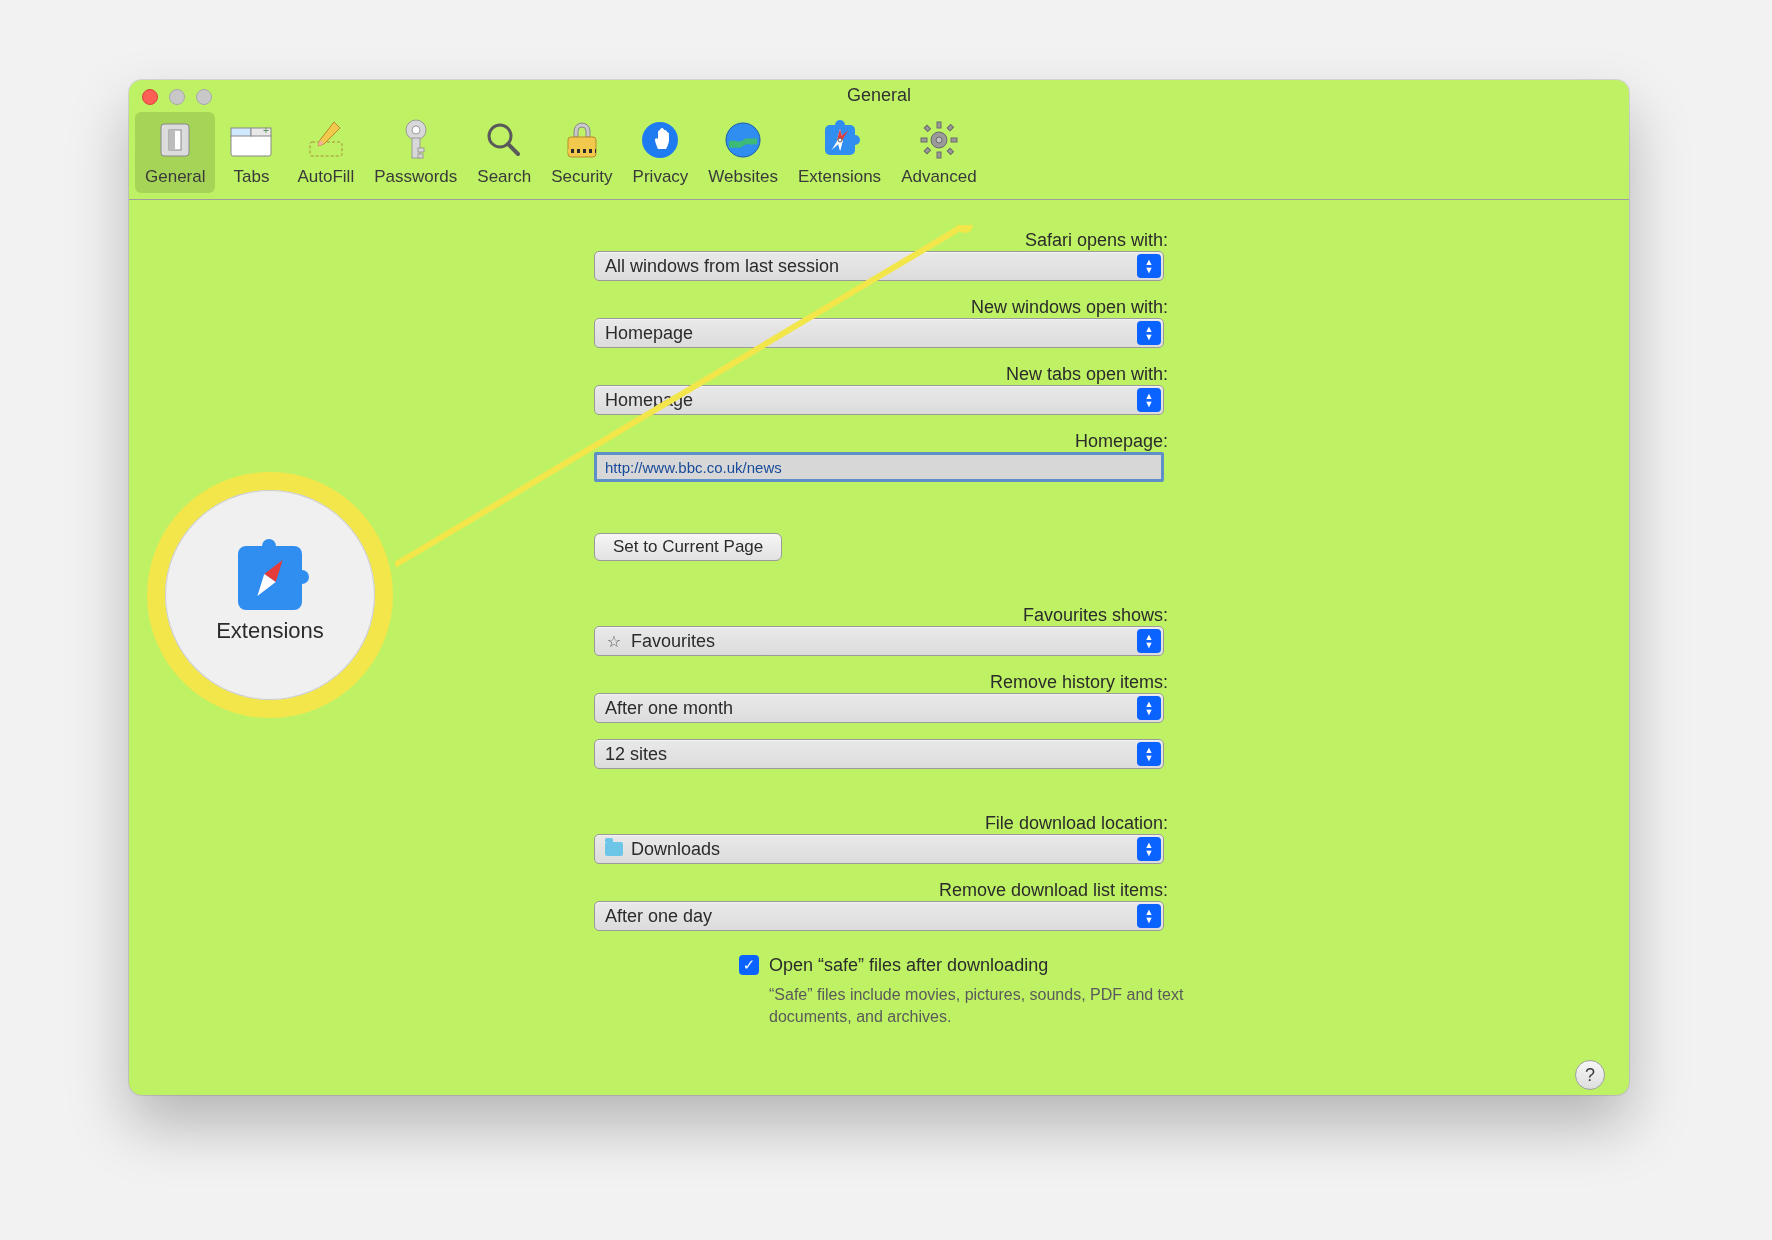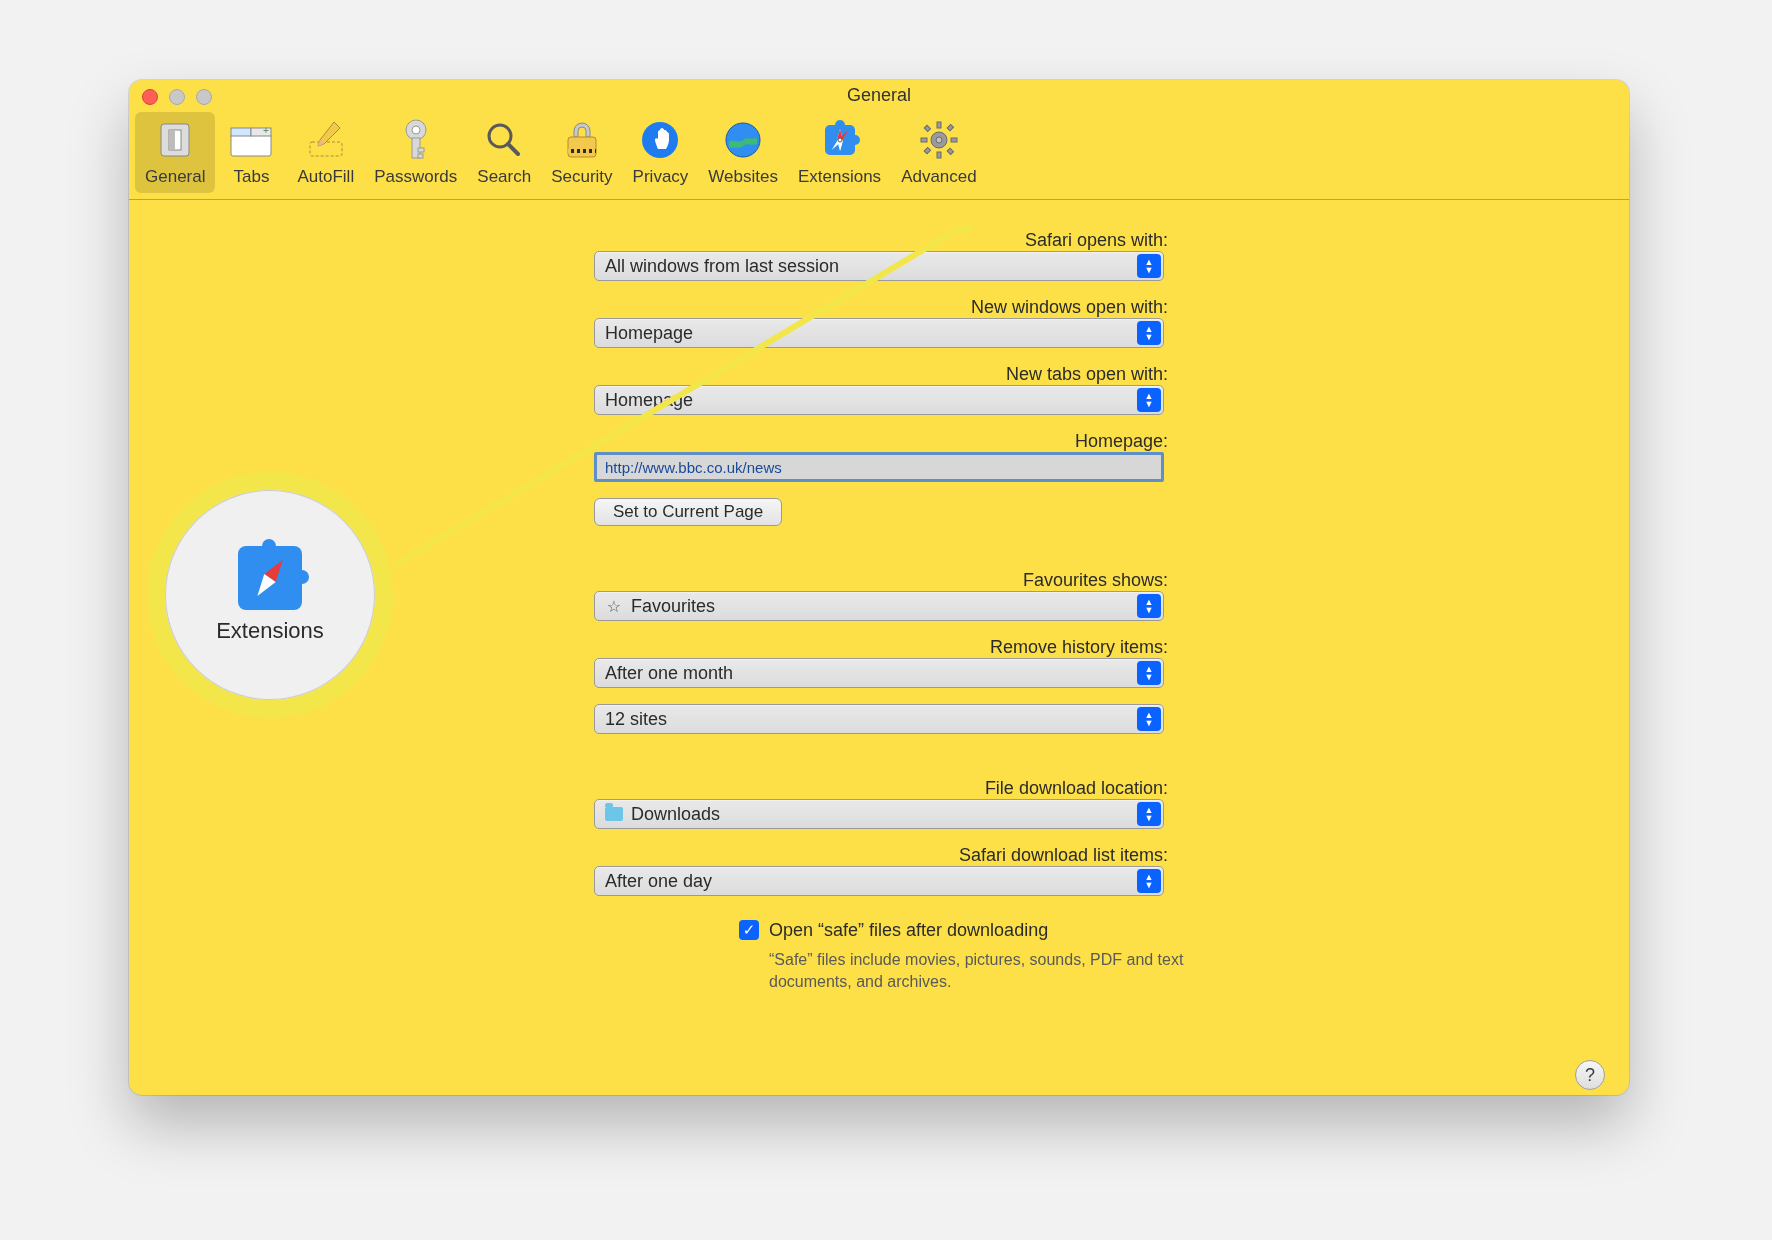--- a/index.html
+++ b/index.html
@@ -10,21 +10,21 @@
     height: 1240px;
     position: relative;
     overflow: hidden;
   }
   .window {
     position: absolute;
     left: 129px;
     top: 80px;
     width: 1500px;
     height: 1015px;
-    background: #fde047;
+    background: #bef264;
     border-radius: 13px;
     box-shadow: 0 30px 60px rgba(0,0,0,0.25), 0 0 0 1px rgba(0,0,0,0.1);
     overflow: hidden;
   }
   
   .titlebar {
     height: 32px;
     position: relative;
     border-bottom: 0;
   }
@@ -146,20 +146,21 @@
   .textfield::selection { background: #9fbbea; }
   .push-button {
     height: 28px;
     padding: 0 18px;
     background: linear-gradient(#f6f6f6,#e2e2e2);
     border: 1px solid #9a9a9a;
     border-radius: 6px;
     font-size: 17px;
     color: #2b2b2b;
     cursor: pointer;
+    margin-top: 35px;
   }
   .spacer { height: 28px; }
   .checkbox-row {
     display: flex;
     align-items: flex-start;
     margin-left: 610px;
     margin-top: 24px;
   }
   .checkbox {
     width: 20px; height: 20px;
@@ -519,21 +520,21 @@
           <span class="leading">
               <span class="folder-icon"></span>
             </span>
           <span>Downloads</span>
           <span class="arrows"></span>
         </div>
       </div>
     </div>
 
     <div class="row">
-      <div class="lbl">Safari download list items:</div>
+      <div class="lbl">Remove download list items:</div>
       <div class="ctrl">
         <div class="popup">
           <span>After one day</span>
           <span class="arrows"></span>
         </div>
       </div>
     </div>
 
     <div class="checkbox-row">
       <span class="checkbox">✓</span>

